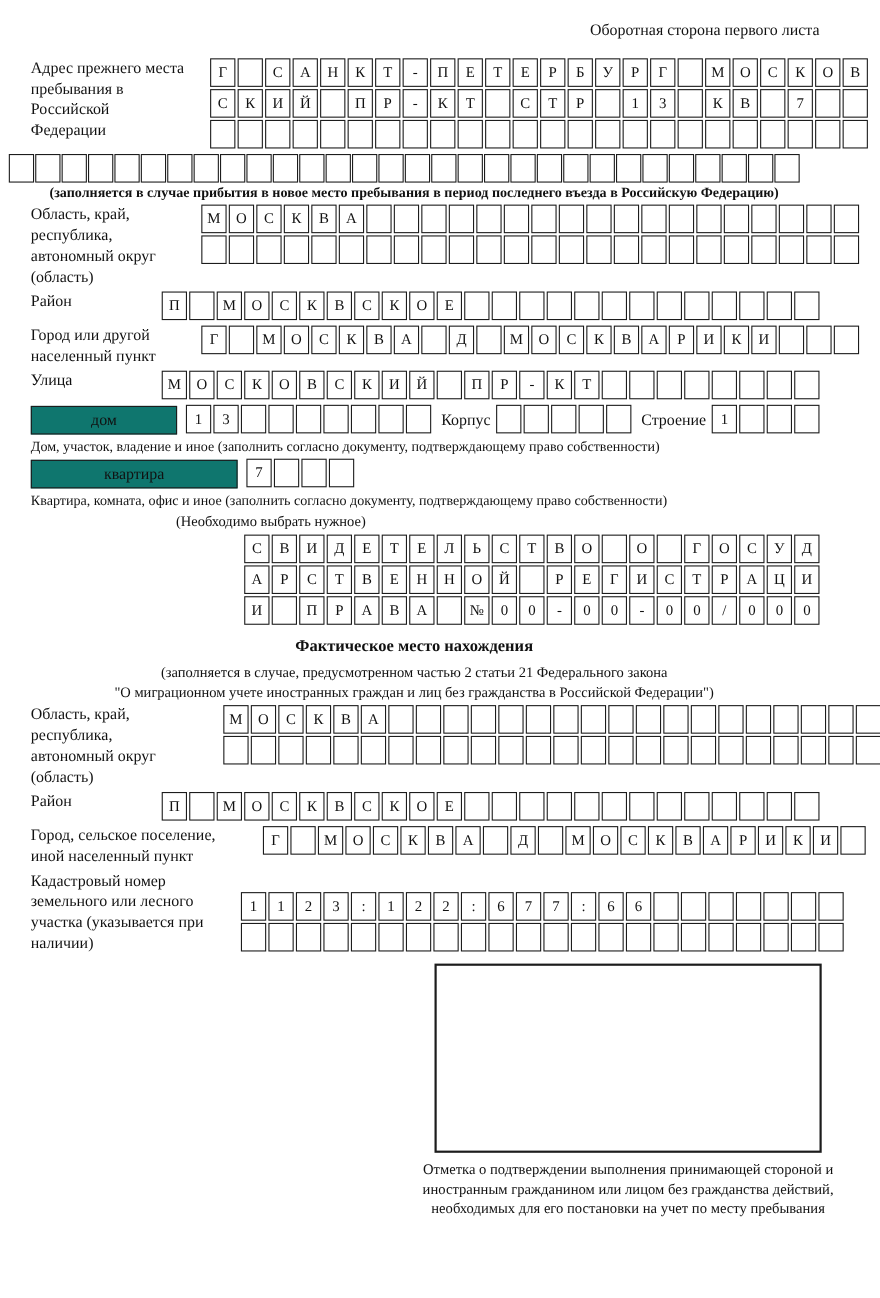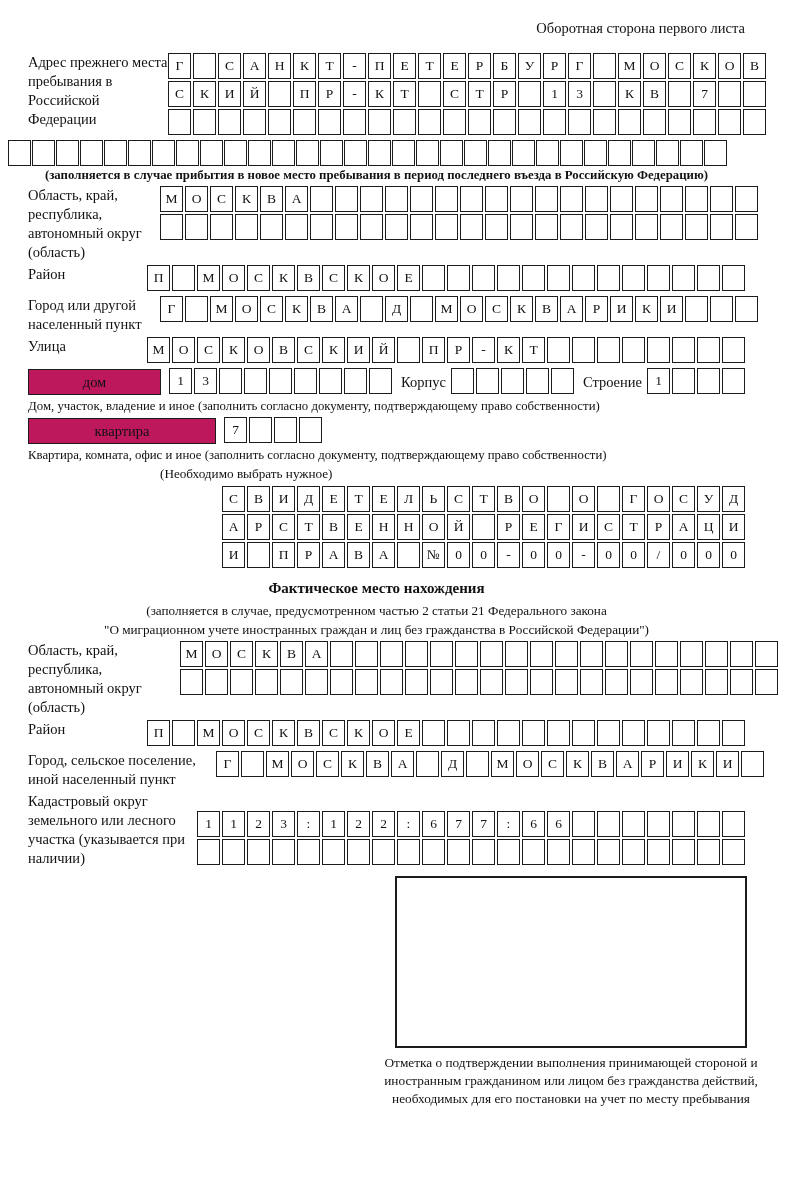--- a/index.html
+++ b/index.html
@@ -1,36 +1,36 @@
 <!DOCTYPE html>
 <html><head>
 <meta charset="utf-8">
 <style>
   html,body{margin:0;padding:0;background:#fff;}
   body{width:800px;height:1180px;overflow:hidden;}
   .page{box-sizing:border-box;width:800px;height:1118px;padding:14px 55px 0 8px;
         font-family:"Liberation Serif","DejaVu Serif",serif;color:#111;}
   .hdr{text-align:right;font-size:14.5px;margin:6px 0 16px;}
-  .frow{display:flex;align-items:flex-start;margin-bottom:3px;}
+  .frow{display:flex;align-items:flex-start;margin-bottom:3px;gap:23px;}
   .flabel{font-size:14.5px;line-height:19px;margin-left:20px;flex:0 0 auto;}
   .w135{width:140px;} .w130{width:132px;} .w150{width:152px;} .w185{width:188px;} .w210{width:212px;} .w165{width:168px;} .wauto{width:auto;}
   .cellcol{margin-left:auto;}
   .cells{display:flex;gap:2px;margin-bottom:2px;}
   .cell{box-sizing:border-box;flex:0 0 23px;width:23px;height:26px;border:1.6px solid #1c1c1c;
         display:flex;align-items:center;justify-content:center;font-size:13.5px;background:#fff;}
   .fullrow .cell{flex:0 0 23px;}
   .fullrow{gap:1px;margin:1px 0 2px 0;}
   .note{font-size:12.8px;text-align:center;margin:1px 0 3px;font-weight:bold;}
   .note-left{font-size:12.8px;text-align:left;margin:1px 0 3px 20px;}
   .stitle{font-size:15.5px;font-weight:bold;text-align:center;margin:5px 0 7px;}
   .btitle{font-size:15px;font-weight:bold;text-align:center;margin:10px 0 6px;}
   .cnote{font-size:13.2px;text-align:center;margin:0 0 3px;}
   .inline-row{display:flex;align-items:center;margin:3px 0 3px 20px;}
   .label-box{box-sizing:border-box;border:1.6px solid #1c1c1c;height:26px;display:flex;
-             align-items:center;justify-content:center;font-size:14.5px;background:#be185d;}
+             align-items:center;justify-content:center;font-size:14.5px;background:#0f766e;}
   .dom-box{width:150px;} .kv-box{width:188px;}
   .inline-label{font-size:14.5px;margin:0 5px 0 9px;white-space:nowrap;}
   .gap8{width:8px;flex:0 0 8px;}
   .cb{box-sizing:border-box;width:18px;height:22px;border:1.6px solid #1c1c1c;display:flex;
       align-items:center;justify-content:center;font-size:13.5px;margin:0 7px;background:#fff;}
   .mesto-label{font-size:14.5px;white-space:nowrap;}
   .opt-zh{margin-right:10px;} .opt-in{margin-right:18px;}
   .mesto-note{font-size:13.2px;margin:0 0 4px 152px;}
   .kad-offset{margin-top:19px;}
   .stamp{box-sizing:border-box;margin:8px 0 6px 387px;width:352px;height:172px;border:2px solid #1c1c1c;background:#fff;}
@@ -553,21 +553,21 @@
           <span class="cell">Р</span>
           <span class="cell">И</span>
           <span class="cell">К</span>
           <span class="cell">И</span>
           <span class="cell"></span>
         </div>
     </div>
   </div>
 
   <div class="frow">
-    <div class="flabel w165">Кадастровый округ земельного или лесного участка (указывается при наличии)</div>
+    <div class="flabel w165">Кадастровый номер земельного или лесного участка (указывается при наличии)</div>
     <div class="cellcol kad-offset">
       <div class="cells">
           <span class="cell">1</span>
           <span class="cell">1</span>
           <span class="cell">2</span>
           <span class="cell">3</span>
           <span class="cell">:</span>
           <span class="cell">1</span>
           <span class="cell">2</span>
           <span class="cell">2</span>

